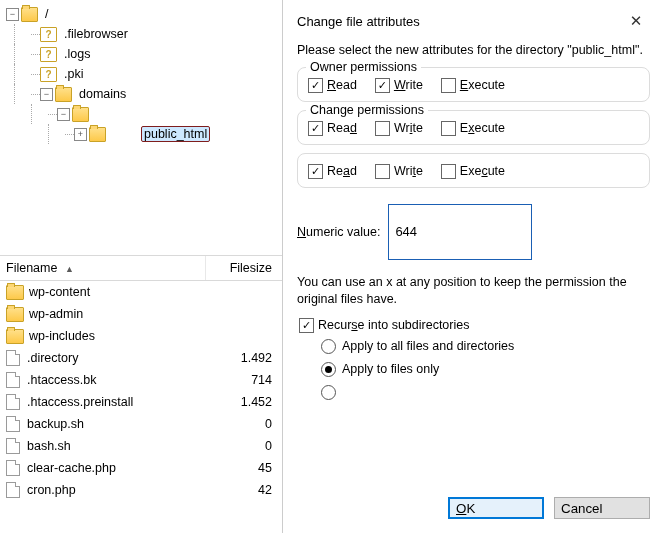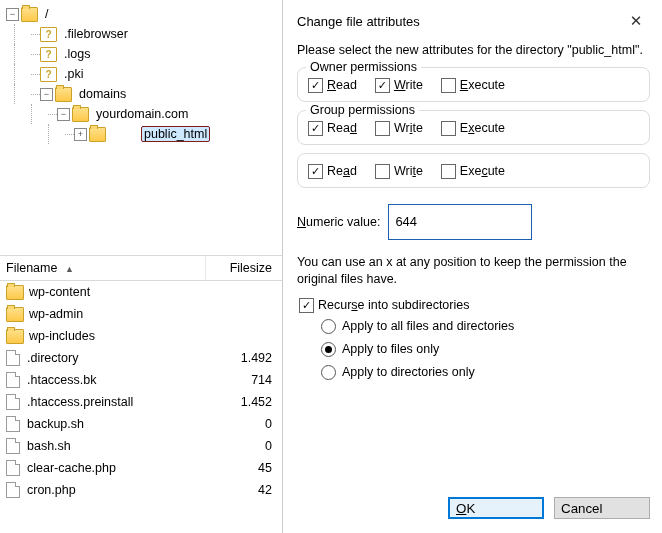--- a/index.html
+++ b/index.html
@@ -35,21 +35,21 @@
   .dlg-title{font-size:13px;}
   .close{width:28px;height:20px;display:flex;align-items:center;justify-content:center;font-size:15px;color:#333;}
   .intro{margin:10px 0 8px 0;line-height:1.35;}
   .group{border:1px solid #dcdcdc;border-radius:8px;padding:10px 10px 8px 10px;margin-bottom:8px;position:relative;}
   .group-title{position:absolute;top:-8px;left:8px;background:#fff;padding:0 4px;}
   .checks{display:flex;gap:18px;align-items:center;}
   .chk{display:flex;align-items:center;gap:4px;}
   .chkbox{width:13px;height:13px;border:1px solid #666;display:inline-flex;align-items:center;justify-content:center;font-size:11px;line-height:11px;color:#000;}
   u{text-decoration:underline;}
   .numrow{display:flex;align-items:center;gap:8px;margin:8px 0;}
-  .numinput{border:1px solid #1a5fb4;width:130px;height:22px;padding:6px 6px;font-family:inherit;font-size:13px;}
+  .numinput{border:1px solid #1a5fb4;width:130px;height:22px;padding:16px 6px;font-family:inherit;font-size:13px;}
   .note{margin:6px 0 10px 0;line-height:1.35;}
   .recurse{padding-left:2px;}
   .radio-group{padding:6px 0 6px 22px;display:flex;flex-direction:column;gap:8px;}
   .radio{display:flex;align-items:center;gap:6px;}
   .rcircle{width:13px;height:13px;border:1px solid #555;border-radius:50%;display:inline-flex;align-items:center;justify-content:center;}
   .rcircle .dot{width:7px;height:7px;background:#000;border-radius:50%;}
   .btnrow{display:flex;justify-content:flex-end;gap:10px;margin-top:auto;padding-bottom:4px;}
   .btn{min-width:96px;height:22px;border:1px solid #adadad;background:#e1e1e1;display:inline-flex;align-items:center;}
   .btn.primary{border:2px solid #0078d7;background:#e5f1fb;}
 </style>
@@ -89,21 +89,20 @@
         <span class="exp">−</span>
         <span class="folder"></span>
         <span class="tree-label">domains</span>
       </div>
       <div class="tree-row">
         <span class="ind"></span>
           <span class="ind line"></span>
           <span class="ind hline"></span>
         <span class="exp">−</span>
         <span class="folder"></span>
-        <span class="tree-label">yourdomain.com</span>
       </div>
       <div class="tree-row">
         <span class="ind"></span>
           <span class="ind"></span>
           <span class="ind line"></span>
           <span class="ind hline"></span>
         <span class="exp">+</span>
         <span class="folder"></span>
         <span class="tree-label sel">public_html</span>
       </div>
@@ -194,21 +193,21 @@
             <span><u>W</u>rite</span>
           </label>
         <label class="chk">
             <span class="chkbox"></span>
             <span><u>E</u>xecute</span>
           </label>
       </div>
     </div>
 
     <div class="group">
-      <div class="group-title">Group permissions</div>
+      <div class="group-title">Change permissions</div>
       <div class="checks">
         <label class="chk">
             <span class="chkbox">✓</span>
             <span>Rea<u>d</u></span>
           </label>
         <label class="chk">
             <span class="chkbox"></span>
             <span>Wr<u>i</u>te</span>
           </label>
         <label class="chk">
@@ -253,21 +252,20 @@
             <span>Apply to all files and directories</span>
           </label>
         <label class="radio">
             <span class="rcircle">
               <span class="dot"></span>
             </span>
             <span>Apply to files only</span>
           </label>
         <label class="radio">
             <span class="rcircle"></span>
-            <span>Apply to directories only</span>
           </label>
       </div>
     </div>
 
     <div class="btnrow">
       <button class="btn primary">
           <span><u>O</u>K</span>
         </button>
       <button class="btn">Cancel</button>
     </div>

